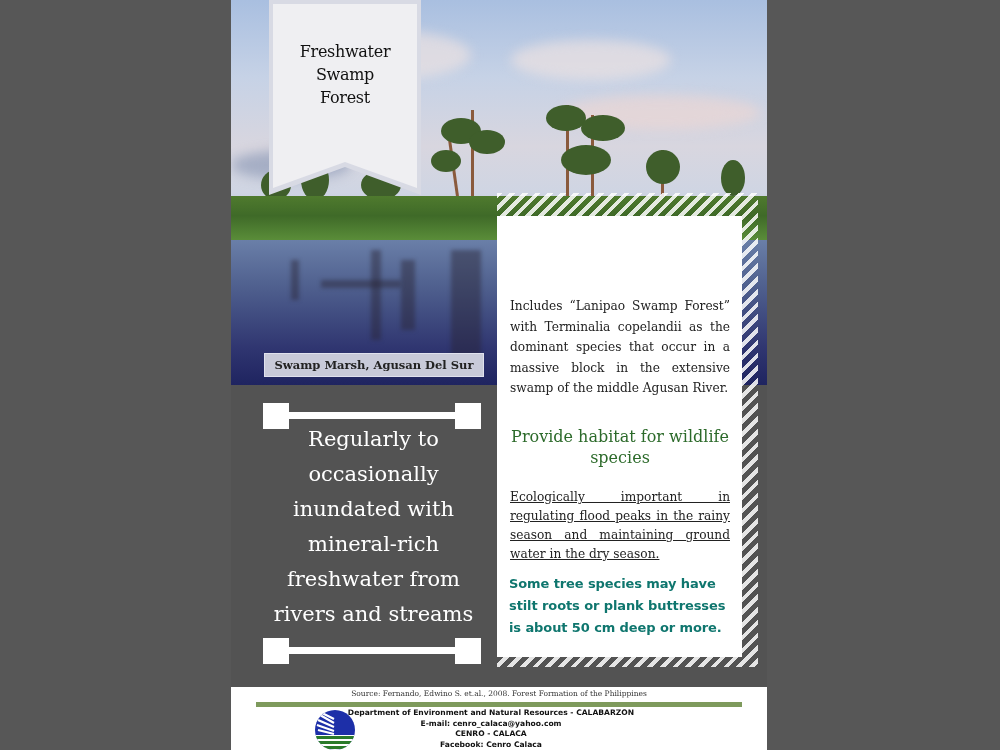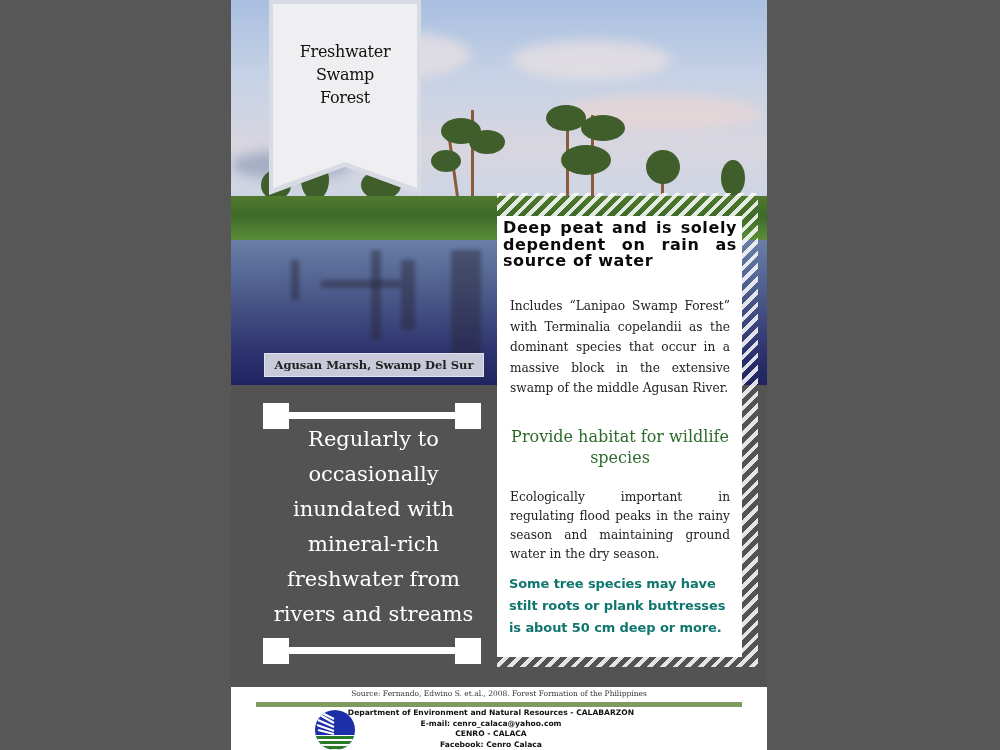--- a/index.html
+++ b/index.html
@@ -29,21 +29,21 @@
   .db-bar { position:absolute; left:26px; right:26px; top:9px; height:7px; background:#fff; }
 
   .left-text { position:absolute; left:20px; top:422px; width:245px; text-align:center; color:#fff; font-family:"DejaVu Serif", serif; font-size:21px; line-height:35px; }
 
   .striped { position:absolute; left:266px; top:193px; width:261px; height:474px;
     background: repeating-linear-gradient(135deg, rgba(255,255,255,0.85) 0 4px, rgba(0,0,0,0) 4px 9px); }
   .panel { position:absolute; left:266px; top:216px; width:245px; height:441px; background:#fff; padding:0 0; box-sizing:border-box; }
   .panel-heading { position:absolute; left:6px; top:4px; width:234px; font-family:"DejaVu Sans", sans-serif; font-weight:900; font-size:16px; line-height:16.5px; color:#0a0a0a; text-align:justify; text-align-last:left; letter-spacing:0.6px; }
   .panel-p1 { position:absolute; left:13px; top:80px; width:220px; font-family:"DejaVu Serif", serif; font-size:12.2px; line-height:20.5px; color:#222; text-align:justify; }
   .panel-green { position:absolute; left:8px; top:210px; width:230px; text-align:center; font-family:"DejaVu Serif", serif; font-size:16px; line-height:21px; color:#2c6a2a; }
-  .panel-p2 { position:absolute; left:13px; top:272px; width:220px; font-family:"DejaVu Serif", serif; font-size:12.2px; line-height:19px; color:#222; text-align:justify; }
+  .panel-p2 { position:absolute; left:13px; top:272px; width:220px; font-family:"DejaVu Serif", serif; font-size:12.2px; line-height:19px; color:#222; text-align:justify;text-decoration:underline; }
   .panel-bold { position:absolute; left:12px; top:357px; width:226px; font-family:"DejaVu Sans", sans-serif; font-weight:bold; font-size:13px; line-height:22px; color:#0f766e; letter-spacing:-0.1px; }
 
   .footer { position:absolute; left:0; top:687px; width:536px; height:63px; background:#fff; }
   .source { position:absolute; left:0; top:2px; width:536px; text-align:center; font-family:"DejaVu Serif", serif; font-size:7.5px; color:#333; }
   .green-rule { position:absolute; left:25px; top:15px; width:486px; height:5px; background:#7e9a5c; }
   .logo { position:absolute; left:83px; top:22px; width:42px; height:42px; }
   .footer-lines { position:absolute; left:110px; top:21px; width:300px; text-align:center; font-family:"DejaVu Sans", sans-serif; font-weight:bold; font-size:7.6px; line-height:10.5px; color:#111; }
 </style>
 </head>
 <body>
@@ -95,21 +95,21 @@
         <polygon points="0,0 152,0 152,195 76,167 0,195" fill="#d8dae4"></polygon>
         <polygon points="4,4 148,4 148,188 76,162 4,188" fill="#efeff2"></polygon>
       </svg>
       <div class="banner-title">
         <div>Freshwater</div>
         <div>Swamp</div>
         <div>Forest</div>
       </div>
     </div>
 
-    <div class="caption">Agusan Marsh, Swamp Del Sur</div>
+    <div class="caption">Swamp Marsh, Agusan Del Sur</div>
   </div>
 
   <div class="dumbbell" style="top:403px;">
     <div class="db-end" style="left:0;"></div>
     <div class="db-bar"></div>
     <div class="db-end" style="right:0;"></div>
   </div>
 
   <div class="left-text">
     <div>Regularly to</div>
@@ -121,21 +121,20 @@
   </div>
 
   <div class="dumbbell" style="top:638px;">
     <div class="db-end" style="left:0;"></div>
     <div class="db-bar"></div>
     <div class="db-end" style="right:0;"></div>
   </div>
 
   <div class="striped"></div>
   <div class="panel">
-    <div class="panel-heading">Deep peat and is solely dependent on rain as source of water</div>
     <div class="panel-p1">Includes “Lanipao Swamp Forest” with Terminalia copelandii as the dominant species that occur in a massive block in the extensive swamp of the middle Agusan River.</div>
     <div class="panel-green">Provide habitat for wildlife species</div>
     <div class="panel-p2">Ecologically important in regulating flood peaks in the rainy season and maintaining ground water in the dry season.</div>
     <div class="panel-bold">Some tree species may have stilt roots or plank buttresses is about 50 cm deep or more.</div>
   </div>
 
   <div class="footer">
     <div class="source">Source: Fernando, Edwino S. et.al., 2008. Forest Formation of the Philippines</div>
     <div class="green-rule"></div>
     <div class="logo">

